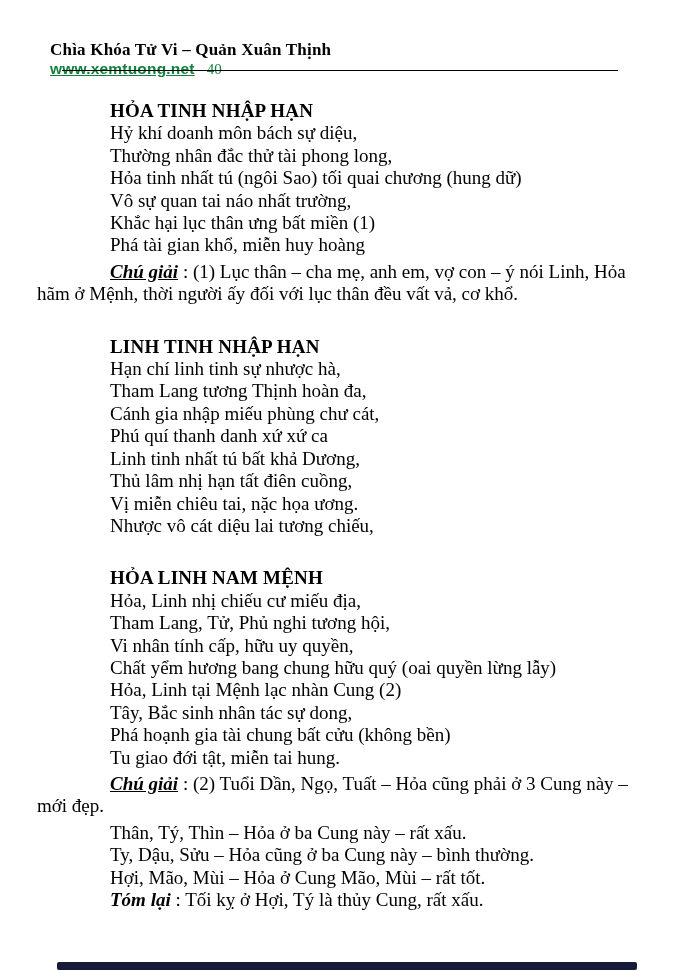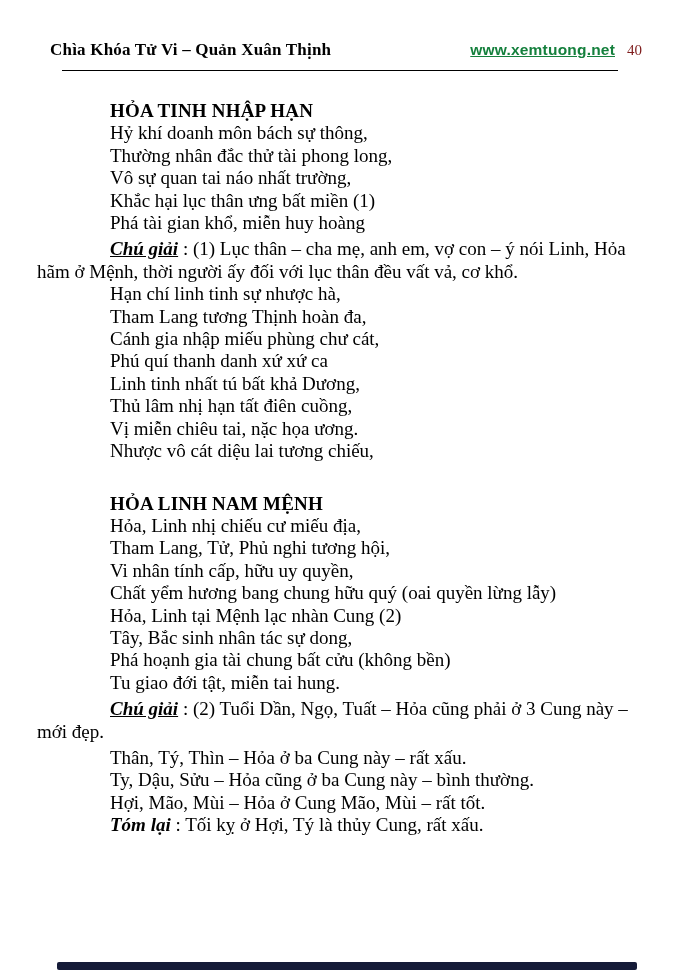--- a/index.html
+++ b/index.html
@@ -7,34 +7,34 @@
     position:relative;
     width:686px;height:971px;
     background:#ffffff;
     font-family:"Liberation Serif", serif;
     color:#000;
     overflow:hidden;
     margin:0 auto;
   }
   .header{
     position:absolute;top:40px;left:50px;right:44px;
-    display:flex;justify-content:space-between;align-items:baseline;
+    display:flex;justify-content:space-between;align-items:baseline;flex-direction:column;
   }
   .header-title{
     font-weight:bold;font-size:17px;letter-spacing:0.2px;white-space:nowrap;
   }
   .header-right{display:flex;align-items:baseline;gap:12px;}
   .site-link{
     font-weight:bold;font-size:15.5px;
     color:#15803d;text-decoration:underline;
     font-family:"Liberation Sans", sans-serif;
     letter-spacing:0.2px;
     cursor:pointer;
   }
-  .page-num{font-size:15px;color:#7f1d1d;}
+  .page-num{font-size:15px;color:#15803d;}
   .rule{
     position:absolute;top:70px;left:62px;width:556px;height:0;
     border-top:1.6px solid #000;
   }
   .content{
     position:absolute;top:100px;left:37px;right:38px;
     font-size:19px;line-height:22.4px;
   }
   .sec-heading{
     font-weight:bold;margin:0 0 0 73px;letter-spacing:0.2px;
@@ -63,27 +63,29 @@
       <span class="site-link">www.xemtuong.net</span>
       <span class="page-num">40</span>
     </div>
   </div>
 
   <div class="rule"></div>
 
   <div class="content">
 
     <div class="sec-heading">HỎA TINH NHẬP HẠN</div>
-    <div class="verse">Hỷ khí doanh môn bách sự thông,</div>
+    <div class="verse">Hỷ khí doanh môn bách sự diệu,</div>
     <div class="verse">Thường nhân đắc thử tài phong long,</div>
+    <div class="verse">Hỏa tinh nhất tú (ngôi Sao) tối quai chương (hung dữ)</div>
     <div class="verse">Vô sự quan tai náo nhất trường,</div>
     <div class="verse">Khắc hại lục thân ưng bất miền (1)</div>
     <div class="verse">Phá tài gian khổ, miễn huy hoàng</div>
     <p class="note"><span class="note-label">Chú giải</span><span> : (1) Lục thân – cha mẹ, anh em, vợ con – ý nói Linh, Hỏa hãm ở Mệnh, thời người ấy đối với lục thân đều vất vả, cơ khổ.</span></p>
 
+    <div class="sec-heading gap">LINH TINH NHẬP HẠN</div>
     <div class="verse">Hạn chí linh tinh sự nhược hà,</div>
     <div class="verse">Tham Lang tương Thịnh hoàn đa,</div>
     <div class="verse">Cánh gia nhập miếu phùng chư cát,</div>
     <div class="verse">Phú quí thanh danh xứ xứ ca</div>
     <div class="verse">Linh tinh nhất tú bất khả Dương,</div>
     <div class="verse">Thủ lâm nhị hạn tất điên cuồng,</div>
     <div class="verse">Vị miễn chiêu tai, nặc họa ương.</div>
     <div class="verse">Nhược vô cát diệu lai tương chiếu,</div>
 
     <div class="sec-heading gap">HỎA LINH NAM MỆNH</div>

